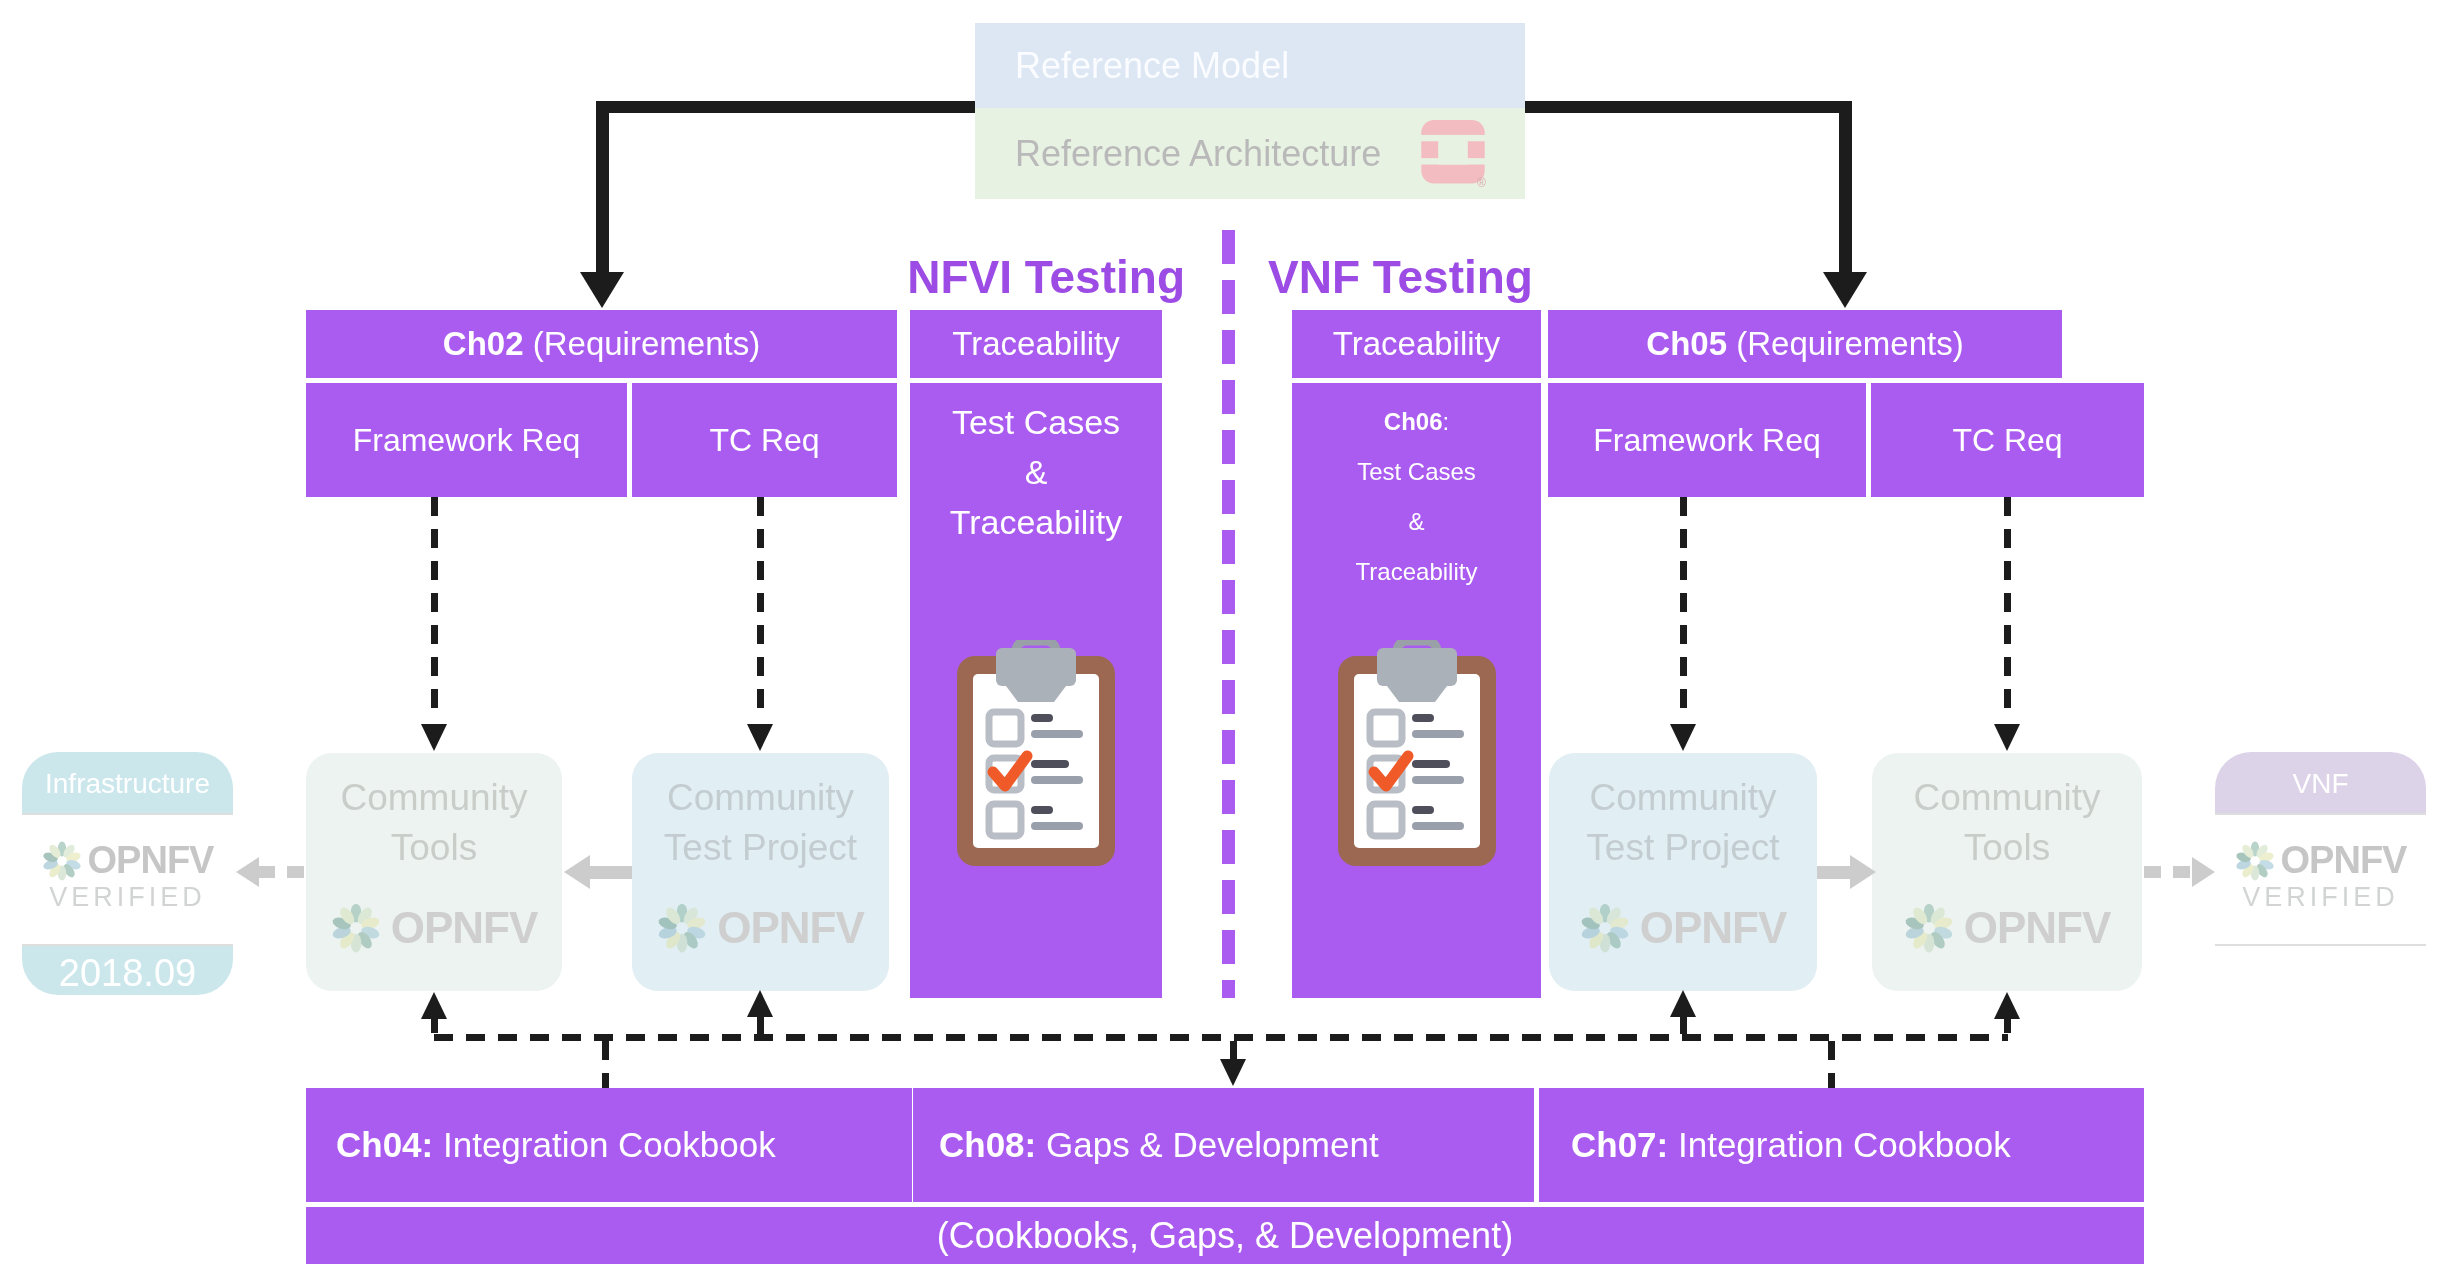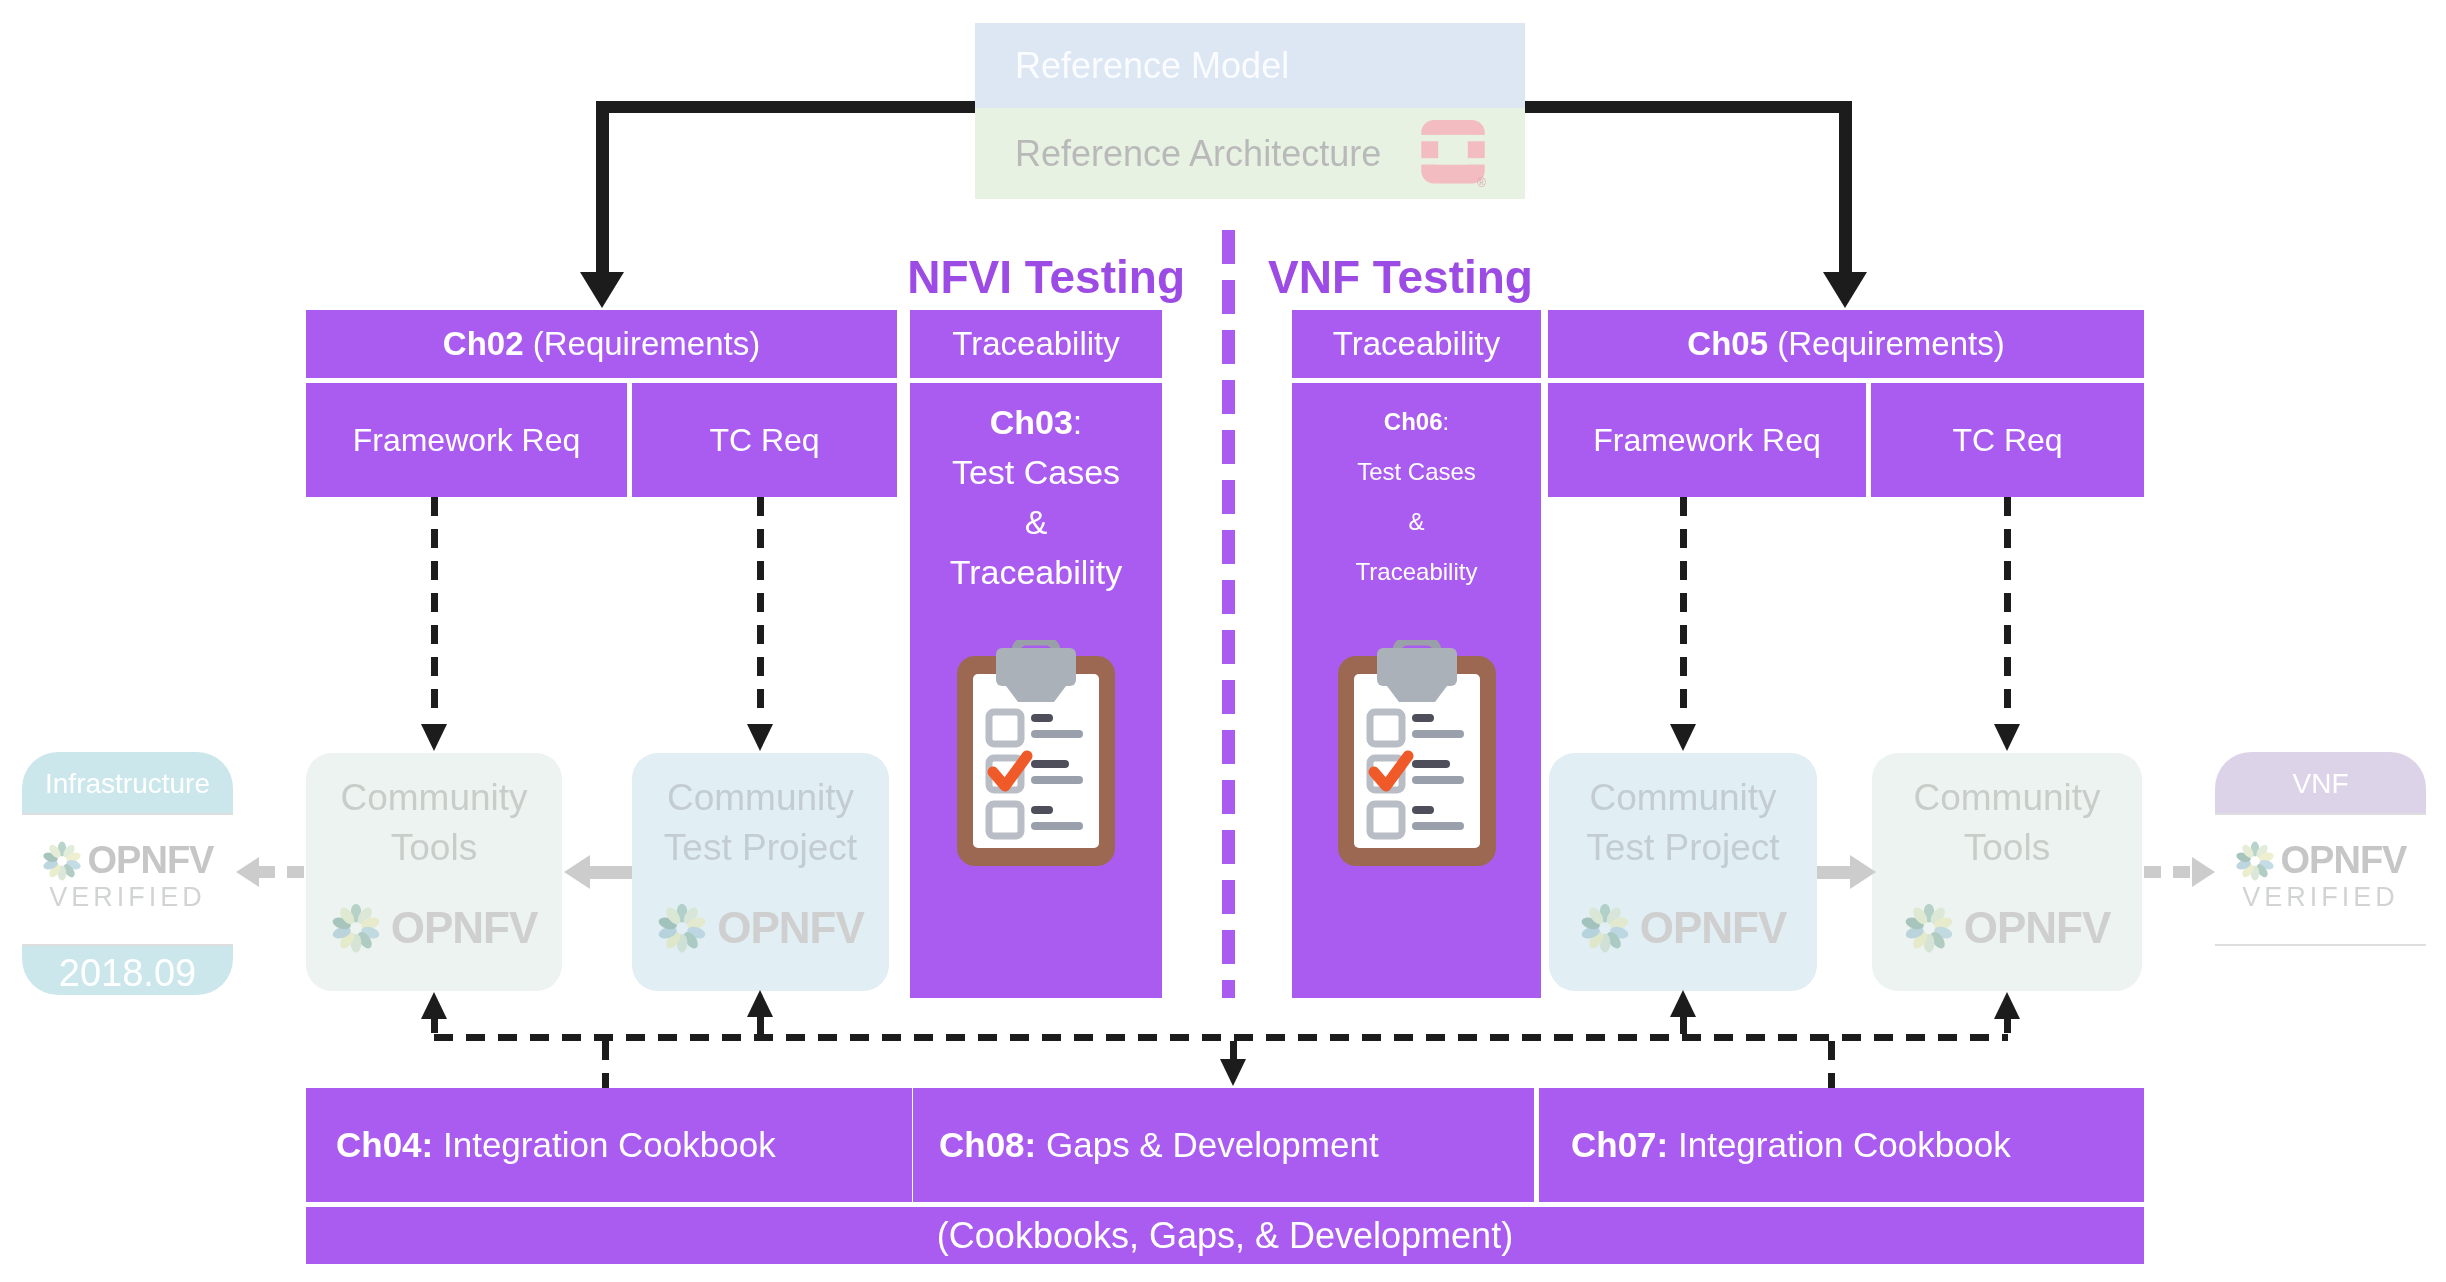--- a/index.html
+++ b/index.html
@@ -64,30 +64,29 @@
   <div class="abs vdash-p" style="left:1222px;top:230px;height:768px;"></div>
   <div class="abs lane-label" style="left:880px;top:250px;width:305px;text-align:right;">NFVI Testing</div>
   <div class="abs lane-label" style="left:1268px;top:250px;">VNF Testing</div>
 
   <div class="abs pbox hdr-line" style="left:306px;top:310px;width:591px;height:68px;line-height:68px;">
     <span class="bold">Ch02</span><span> (Requirements)</span>
   </div>
   <div class="abs pbox cell-label" style="left:306px;top:383px;width:321px;height:114px;line-height:114px;"><span>Framework Req</span></div>
   <div class="abs pbox cell-label" style="left:632px;top:383px;width:265px;height:114px;line-height:114px;"><span>TC Req</span></div>
 
-  <div class="abs pbox hdr-line" style="left:1548px;top:310px;width:596px;height:68px;line-height:68px;">
+  <div class="abs pbox hdr-line" style="left:1548px;top:310px;width:514px;height:68px;line-height:68px;">
     <span class="bold">Ch05</span><span> (Requirements)</span>
   </div>
   <div class="abs pbox cell-label" style="left:1548px;top:383px;width:318px;height:114px;line-height:114px;"><span>Framework Req</span></div>
   <div class="abs pbox cell-label" style="left:1871px;top:383px;width:273px;height:114px;line-height:114px;"><span>TC Req</span></div>
 
   <div class="abs pbox hdr-line" style="left:910px;top:310px;width:252px;height:68px;line-height:68px;"><span>Traceability</span></div>
   <div class="abs pbox" style="left:910px;top:383px;width:252px;height:615px;">
     <div class="abs" style="left:0;top:14px;width:252px;text-align:center;font-size:34px;line-height:50px;">
-      <div><span class="bold">Ch03</span><span>:</span></div>
       <div>Test Cases</div>
       <div>&amp;</div>
       <div>Traceability</div>
     </div>
 
     <div class="abs" style="left:41px;top:257px;">
       <svg width="170" height="235" viewBox="0 0 170 235">
         <rect x="65" y="1" width="40" height="28" rx="10" fill="none" stroke="#9aa0a8" stroke-width="9"></rect>
         <rect x="6" y="16" width="158" height="210" rx="18" fill="#9c6852"></rect>
         <rect x="22" y="34" width="126" height="174" rx="5" fill="#ffffff"></rect>

